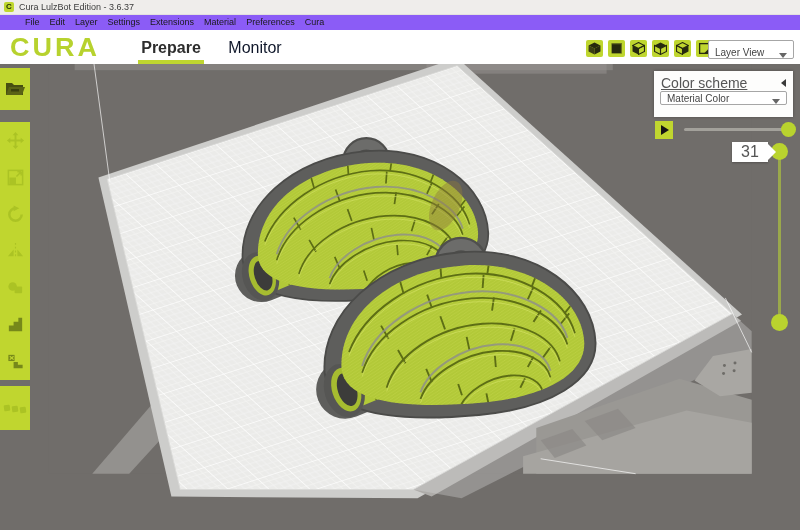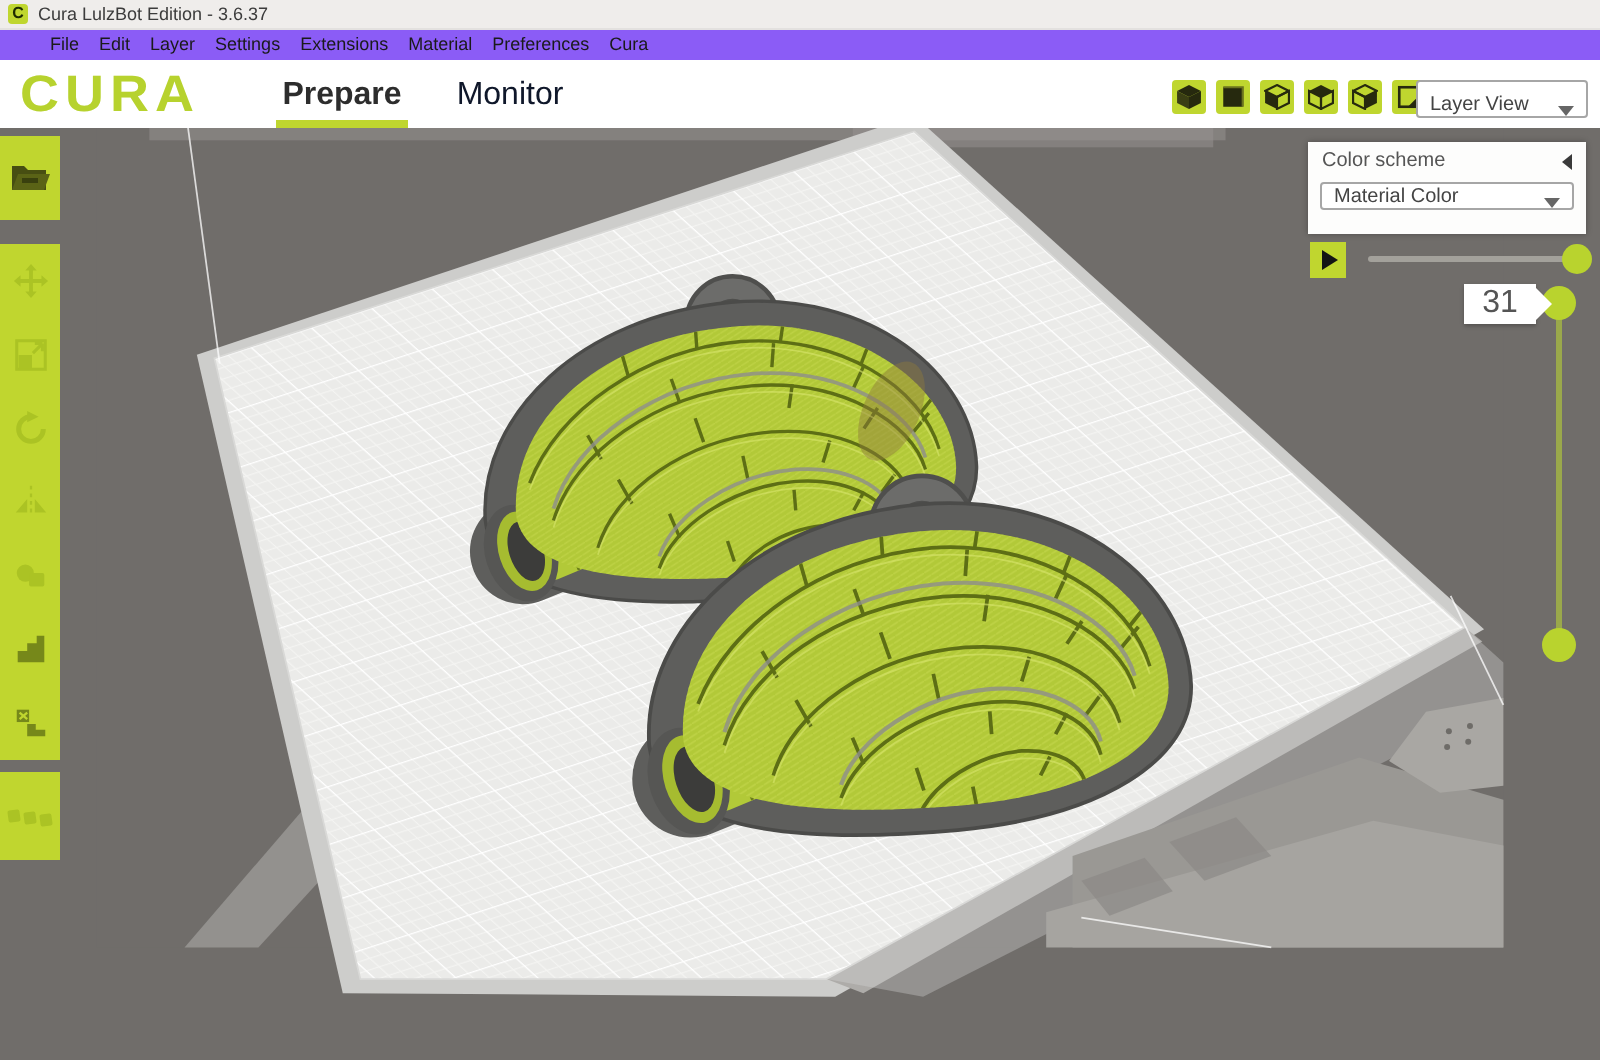--- a/index.html
+++ b/index.html
@@ -38,21 +38,21 @@
   .sidebtn{position:absolute;left:0;width:30px;background:#c0d62f;display:flex;
     align-items:center;justify-content:center;cursor:pointer;}
   .side-open{top:4px;height:42px;}
   .toolgroup{position:absolute;left:0;top:58px;width:30px;height:258px;background:#c0d62f;
     display:flex;flex-direction:column;justify-content:space-around;align-items:center;}
   .toolgroup .tool{width:22px;height:22px;display:flex;align-items:center;justify-content:center;cursor:pointer;}
   .side-list{top:322px;height:44px;}
   
   .cspanel{position:absolute;left:654px;top:7px;width:139px;height:46px;background:#fdfdfc;
     box-shadow:0 0 3px rgba(0,0,0,.3);padding:4px 7px 0 7px;}
-  .cs-head{display:flex;align-items:center;font-size:10px;color:#555;}
+  .cs-head{display:flex;align-items:center;font-size:14px;color:#555;text-decoration:underline;}
   .collapse{margin-left:auto;width:0;height:0;border-top:4px solid transparent;
     border-bottom:4px solid transparent;border-right:5px solid #3a3a3a;cursor:pointer;}
   .dd-cs{position:absolute;left:6px;top:20px;width:127px;height:14px;}
   
   .playbtn{position:absolute;left:655px;top:57px;width:18px;height:18px;background:#c0d62f;
     display:flex;align-items:center;justify-content:center;cursor:pointer;}
   .playtri{width:0;height:0;border-top:5px solid transparent;border-bottom:5px solid transparent;
     border-left:8px solid #141414;margin-left:2px;}
   .htrack{position:absolute;left:684px;top:64px;width:108px;height:3px;background:#a3a19b;border-radius:2px;}
   .hhandle{position:absolute;left:781px;top:58px;width:15px;height:15px;border-radius:50%;background:#b9d32e;cursor:pointer;}

